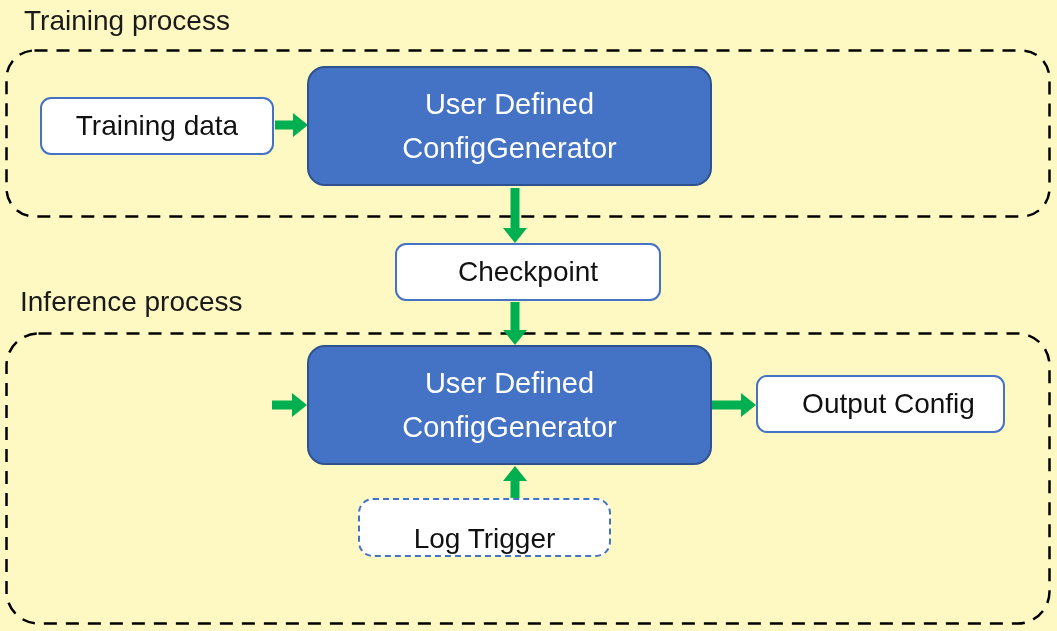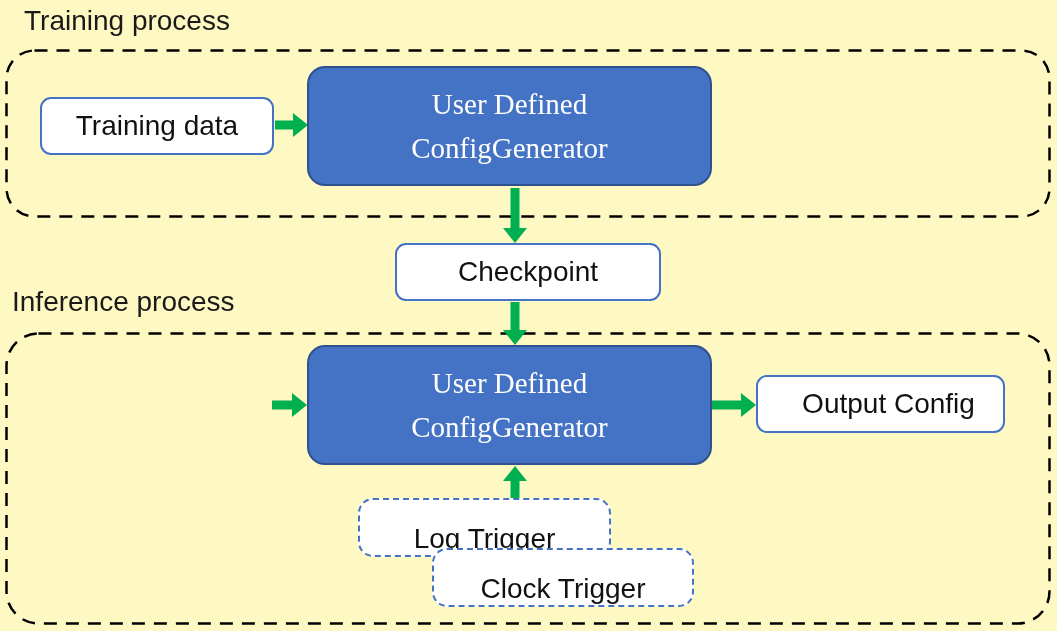--- a/index.html
+++ b/index.html
@@ -45,21 +45,20 @@
     border-radius: 18px;
     display: flex;
     flex-direction: column;
     align-items: center;
     justify-content: center;
     color: var(--text-light, #ffffff);
     font-size: 29px;
     line-height: 44px;
     text-align: center;
     z-index: 2;
-    font-family: Liberation Serif, serif;
   }
 
   .trigger-box {
     background: #ffffff;
     border: 2px dashed var(--trigger-border, #4472C4);
     border-radius: 15px;
     display: flex;
     align-items: flex-end;
     justify-content: center;
     font-size: 28px;
@@ -149,21 +148,21 @@
 
   <div class="abs io-box" style="left:395px; top:243px; width:266px; height:58px;">
     <span>Checkpoint</span>
   </div>
 
   <div class="v-arrow down" style="left:502px; top:302px; width:25px; height:43px;">
     <div class="arrow-shaft"></div>
     <div class="arrow-head"></div>
   </div>
 
-  <div class="abs section-title" style="left:12px; top:283px;text-align:right;">Inference process</div>
+  <div class="abs section-title" style="left:20px; top:283px;text-align:right;">Inference process</div>
 
   <svg class="container-svg" style="left:5px; top:332px;" width="1046" height="293">
     <rect x="1.5" y="1.5" width="1043" height="290" rx="32" ry="32" fill="none" stroke="#000000" stroke-width="2.5" stroke-dasharray="13 9"></rect>
   </svg>
 
 
   <div class="h-arrow" style="left:272px; top:392px; width:35px; height:25px;">
     <div class="arrow-shaft"></div>
     <div class="arrow-head"></div>
   </div>
@@ -184,17 +183,14 @@
 
   <div class="v-arrow up" style="left:502px; top:466px; width:25px; height:32px;">
     <div class="arrow-shaft"></div>
     <div class="arrow-head"></div>
   </div>
 
   <div class="abs trigger-box" style="left:358px; top:498px; width:253px; height:59px; z-index:2;">
     <span>Log Trigger</span>
   </div>
 
-  <div class="abs trigger-box" style="left:432px; top:548px; width:262px; height:59px; z-index:3;">
-    <span>Clock Trigger</span>
-  </div>
 
 </div>
 
 </body></html>

